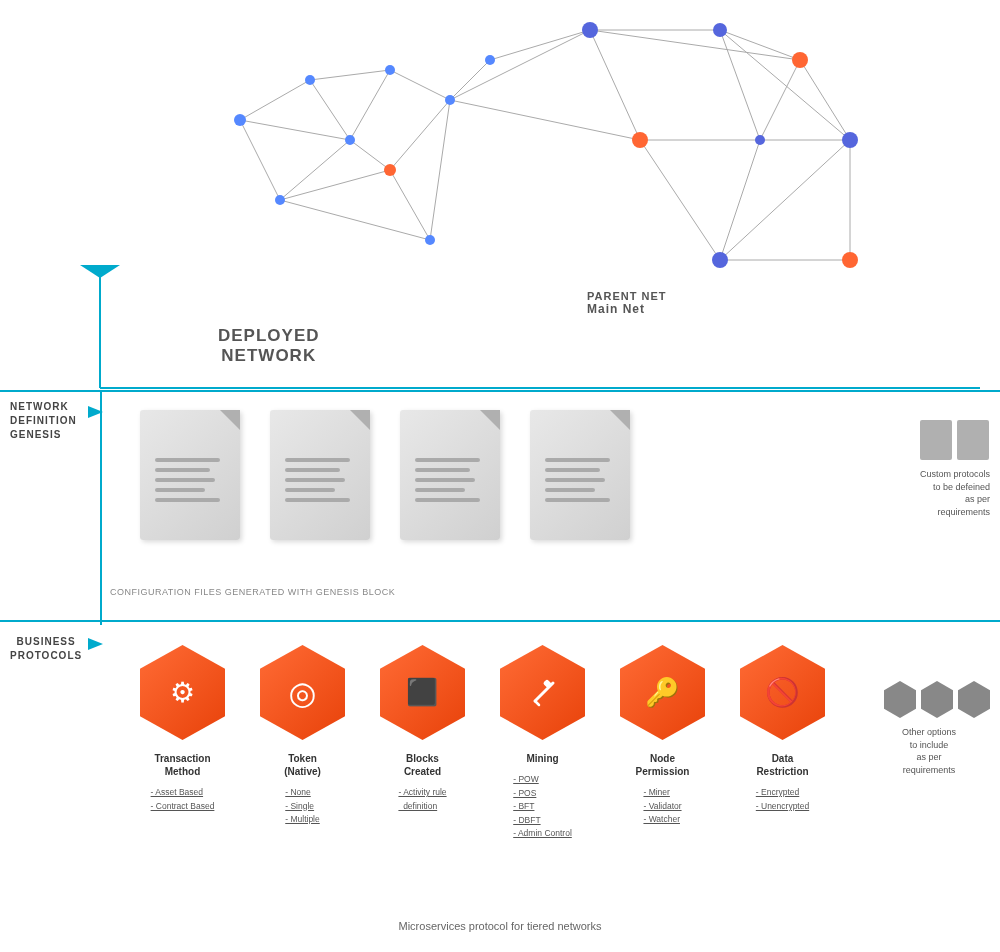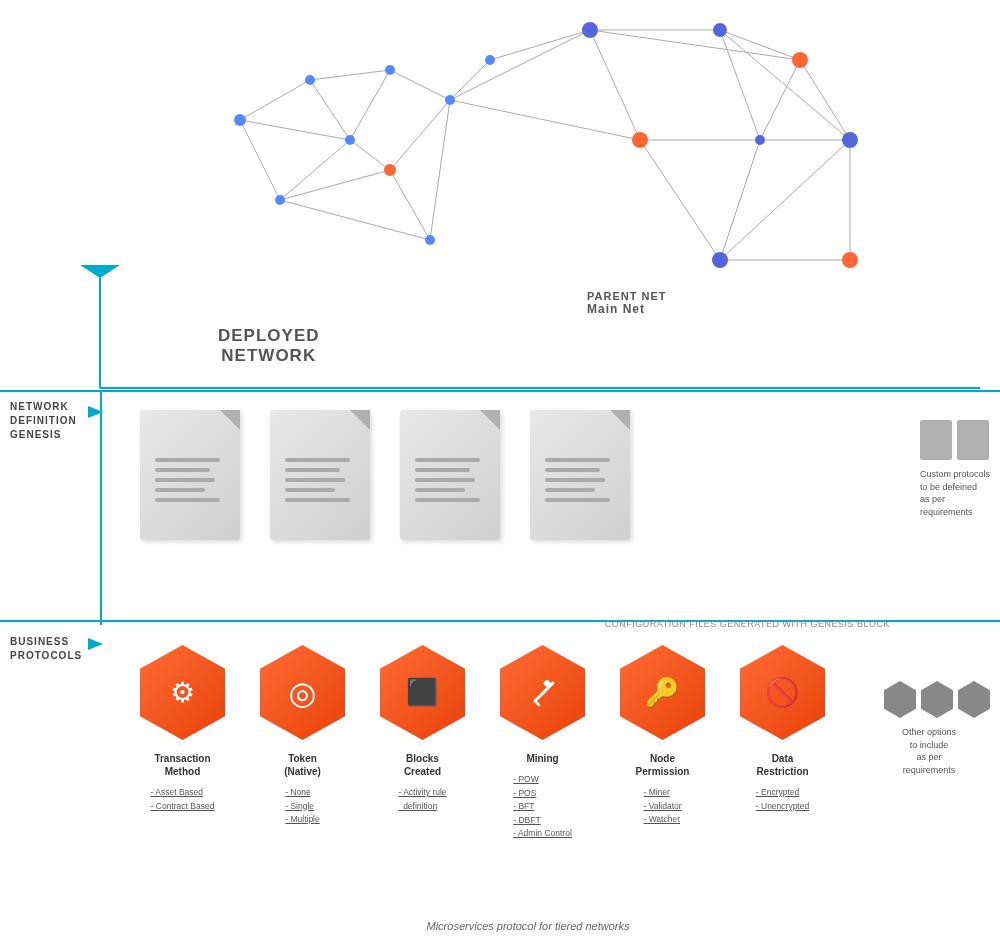--- a/index.html
+++ b/index.html
@@ -76,20 +76,21 @@
       font-weight: bold;
       color: #444;
       letter-spacing: 1px;
       line-height: 1.4;
     }
     .side-label-1 {
       top: 400px;
     }
     .side-label-2 {
       top: 635px;
+      text-align: center;
     }
 
     
     .v-line-left {
       position: absolute;
       left: 100px;
       top: 390px;
       width: 2px;
       height: 235px;
       background: #00aacc;
@@ -149,21 +150,21 @@
     .config-line:nth-child(2) { width: 55px; }
     .config-line:nth-child(3) { width: 60px; }
     .config-line:nth-child(4) { width: 50px; }
     .config-line:nth-child(5) { width: 65px; }
 
     
     .custom-protocols {
       position: absolute;
       right: 10px;
       top: 420px;
-      text-align: left;
+      text-align: right;
     }
     .custom-protocols-icons {
       display: flex;
       gap: 5px;
       justify-content: center;
       margin-bottom: 8px;
     }
     .custom-proto-icon {
       width: 32px;
       height: 40px;
@@ -260,22 +261,20 @@
     }
 
     
     .microservices-label {
       position: absolute;
       bottom: 20px;
       left: 50%;
       transform: translateX(-50%);
       font-size: 11px;
       color: #666;
-      font-style: italic;
-      margin-left: 28px;
     }
 
   </style>
 </head>
 <body>
 
 <div class="network-area">
   <svg width="1000" height="390" viewBox="0 0 1000 390">
 
     <line x1="240" y1="120" x2="310" y2="80" stroke="#aaa" stroke-width="1"></line>
@@ -409,21 +408,21 @@
     <div class="config-file">
       <div class="config-file-lines">
         <div class="config-line"></div>
         <div class="config-line"></div>
         <div class="config-line"></div>
         <div class="config-line"></div>
         <div class="config-line"></div>
       </div>
     </div>
   </div>
-  <div style="text-align:right;margin-top:64px;font-size:9px;color:#888;letter-spacing:0.5px;">CONFIGURATION FILES GENERATED WITH GENESIS BLOCK</div>
+  <div style="text-align:left;margin-top:32px;font-size:9px;color:#888;letter-spacing:0.5px;">CONFIGURATION FILES GENERATED WITH GENESIS BLOCK</div>
 </div>
 
 <div class="custom-protocols">
   <div class="custom-protocols-icons">
     <div class="custom-proto-icon"></div>
     <div class="custom-proto-icon"></div>
   </div>
   <div class="custom-protocols-text">
     <span>Custom protocols</span><br>
     <span>to be defeined</span><br>

